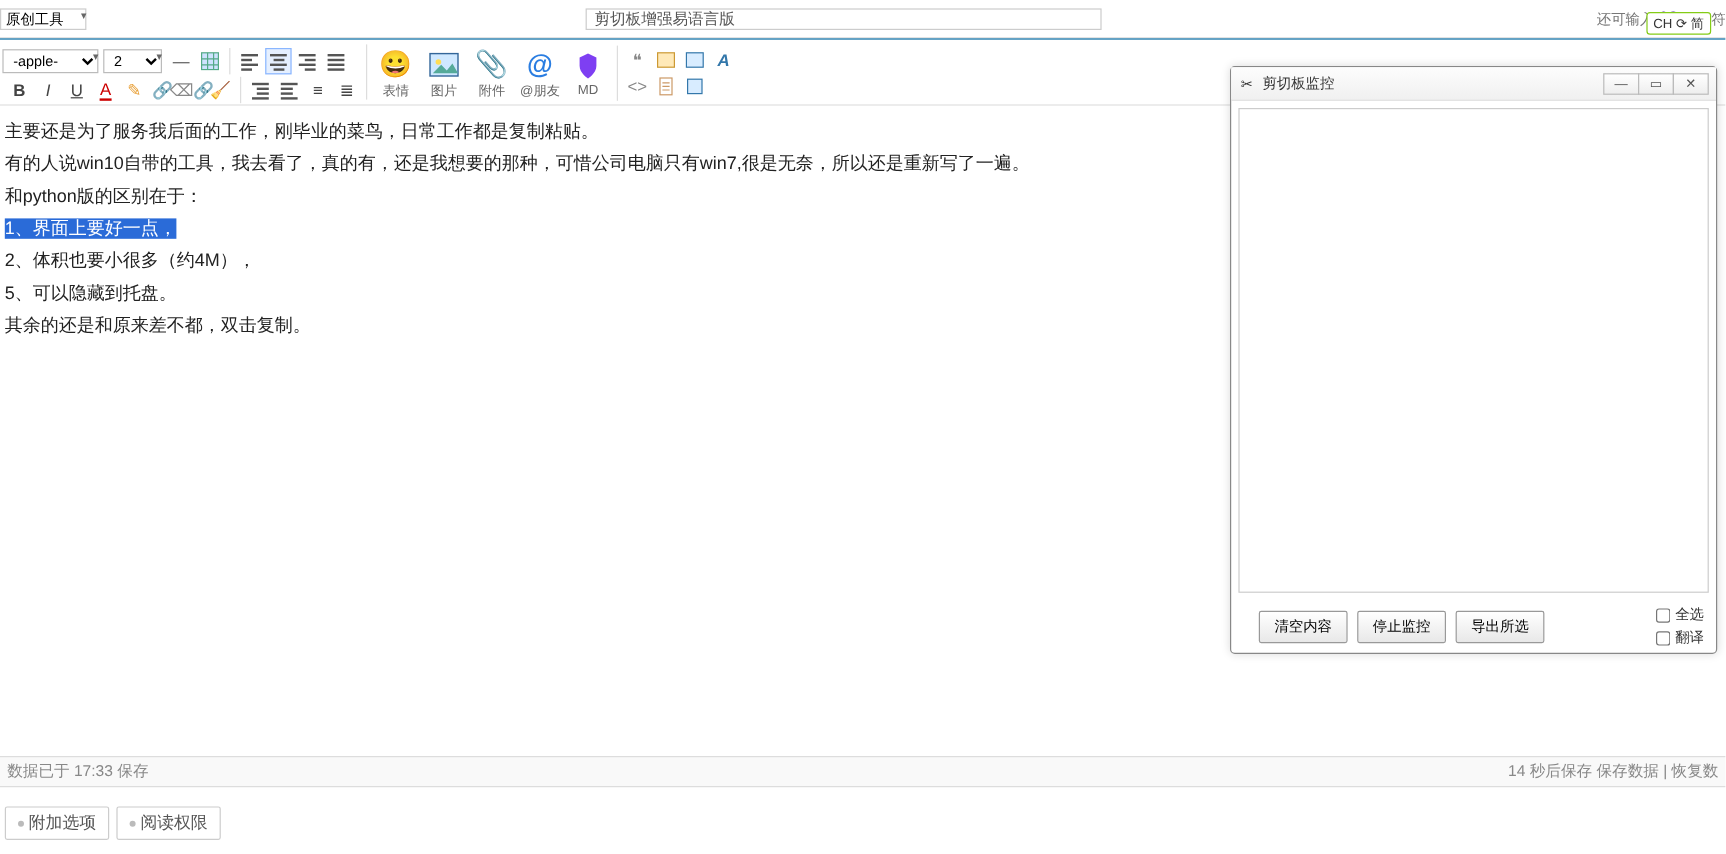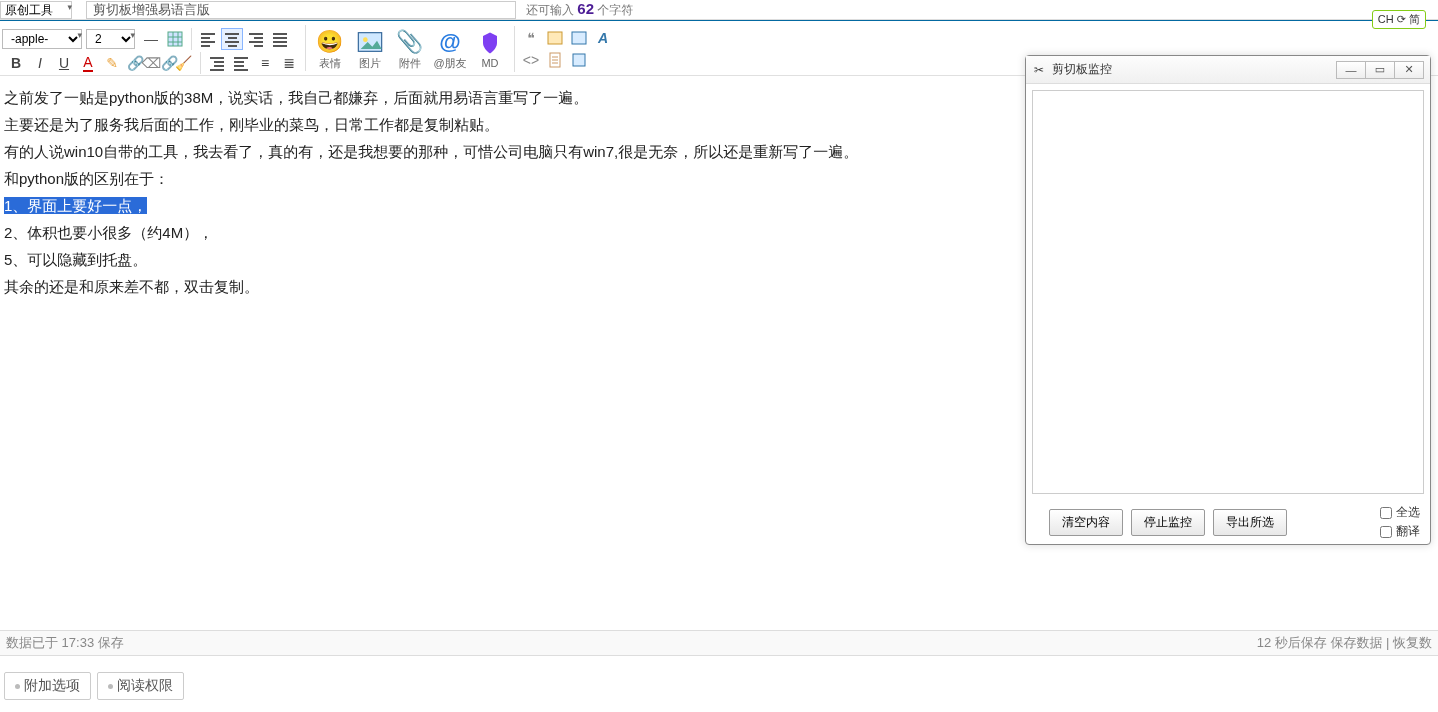--- a/index.html
+++ b/index.html
@@ -1,18 +1,18 @@
 <!DOCTYPE html>
 <html><head>
 <meta charset="utf-8">
 <style>
 * { box-sizing: border-box; margin: 0; padding: 0; }
 body { font-family: "Microsoft YaHei", Arial, sans-serif; font-size: 13px; background: #fff; position: relative; width: 1438px; height: 712px; overflow: hidden; color: #333; }
 
-.top-row { height: 20px; border-bottom: 1px solid #ddd; display: flex; align-items: center; background: #fff; }
+.top-row { height: 32px; border-bottom: 1px solid #ddd; display: flex; align-items: center; background: #fff; justify-content: space-between; }
 .top-sel { border: 1px solid #ccc; background: #fff; font-size: 12px; height: 18px; padding: 0 18px 0 4px; position: relative; margin-right: 4px; appearance: none; }
 .top-drop { position: relative; display: inline-block; }
 .top-drop::after { content: "▾"; position: absolute; right: 4px; top: 1px; font-size: 9px; color: #666; pointer-events: none; }
 .title-input { border: 1px solid #ccc; height: 18px; font-size: 13px; padding: 0 6px; width: 430px; margin-left: 10px; color: #555;}
 .char-hint { font-size: 12px; color: #777; margin-left: 10px; }
 .char-hint b { color: #4c1d95; font-size: 15px; font-weight: bold; }
 
 .toolbar { border-top: 1px solid #0369a1; border-bottom: 1px solid #e0e0e0; padding: 4px 16px 2px 2px; background: #fff; }
 .tb-row { display: flex; align-items: center; height: 28px; }
 .tb-sel { border: 1px solid #bbb; background: #fff; font-size: 12px; height: 20px; padding: 0 16px 0 4px; margin-right: 4px; min-width: 58px; }
@@ -217,21 +217,20 @@
                 <rect x="2" y="2" width="12" height="12" fill="#d8ecff" stroke="#37a"></rect>
               </svg>
             </span>
         </div>
       </div>
     </div>
   </div>
 </div>
 
 <div class="editor">
-  <div>之前发了一贴是python版的38M，说实话，我自己都嫌弃，后面就用易语言重写了一遍。</div>
   <div>主要还是为了服务我后面的工作，刚毕业的菜鸟，日常工作都是复制粘贴。</div>
   <div>有的人说win10自带的工具，我去看了，真的有，还是我想要的那种，可惜公司电脑只有win7,很是无奈，所以还是重新写了一遍。</div>
   <div>和python版的区别在于：</div>
   <div><span class="sel">1、界面上要好一点，</span></div>
   <div>2、体积也要小很多（约4M），</div>
   <div>5、可以隐藏到托盘。</div>
   <div>其余的还是和原来差不都，双击复制。</div>
 </div>
 
 <div class="ime-tag">CH ⟳ 简</div>
@@ -260,21 +259,21 @@
           <input type="checkbox" style="">
           <span>翻译</span>
         </label>
     </div>
   </div>
 </div>
 
 <div class="status-bar">
   <span>数据已于 17:33 保存</span>
   <span class="status-right">
-    <span>12 秒后保存</span>
+    <span>14 秒后保存</span>
     <a>保存数据</a> |
     <a>恢复数</a>
   </span>
 </div>
 
 <div class="bottom-tabs">
   <div class="btab">
       <span>附加选项</span>
     </div>
   <div class="btab">

